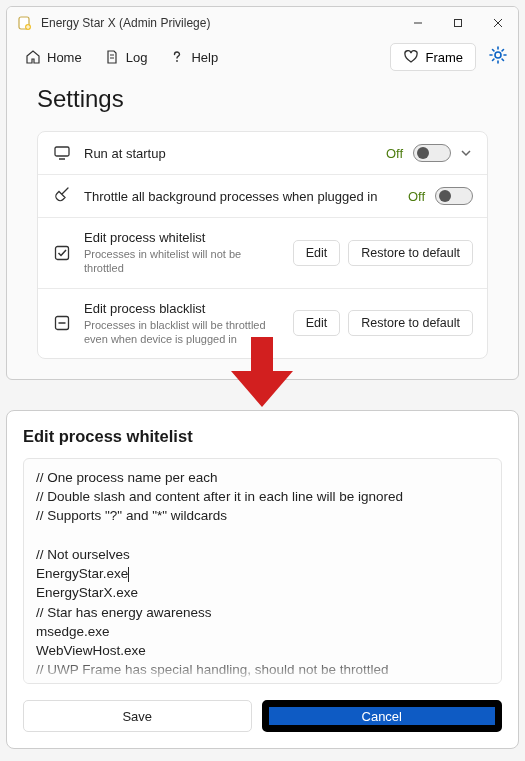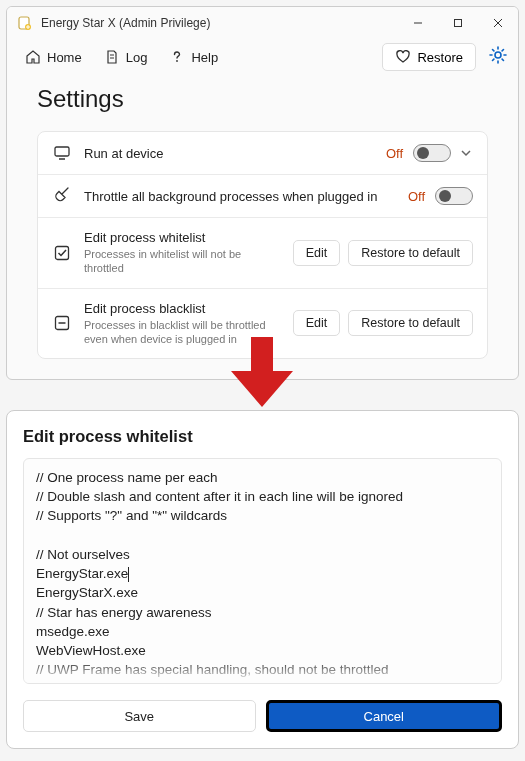--- a/index.html
+++ b/index.html
@@ -135,21 +135,21 @@
       color: #777;
       line-height: 1.3;
     }
     .row-actions {
       display: flex;
       align-items: center;
       gap: 8px;
     }
     .state-label {
       font-size: 13px;
-      color: #c2410c;
+      color: #4d7c0f;
       margin-right: 2px;
     }
     .toggle {
       width: 38px;
       height: 18px;
       border-radius: 9px;
       border: 1px solid #888;
       background: #ededed;
       position: relative;
     }
@@ -245,21 +245,21 @@
       display: flex;
       align-items: center;
       justify-content: center;
     }
     .dlg-btn-secondary {
       border: 1px solid #ddd;
       background: #fff;
       color: #222;
     }
     .dlg-btn-primary {
-      border: 3px solid #000000;
+      border: 7px solid #000000;
       background: #0e5bc4;
       color: #fff;
     }
   </style>
 </head>
 <body>
 
 <div class="window-settings">
   <div class="titlebar">
     <span class="titlebar-icon">
@@ -310,21 +310,21 @@
           <path d="M5.5 5.5a2.5 2.5 0 015 0c0 1.5-2.5 1.8-2.5 3.5" fill="none" stroke="#333" stroke-width="1.4" stroke-linecap="round"></path>
           <circle cx="8" cy="12" r="0.9" fill="#333"></circle>
         </svg>
       <span>Help</span>
     </div>
     <div class="toolbar-spacer"></div>
     <div class="donate-btn">
       <svg class="toolbar-icon" viewBox="0 0 16 16">
           <path d="M8 13S2 9 2 5.5A3 3 0 018 4a3 3 0 016 1.5C14 9 8 13 8 13z" fill="none" stroke="#333" stroke-width="1.3"></path>
         </svg>
-      <span>Restore</span>
+      <span>Frame</span>
     </div>
     <div class="settings-gear-tb">
       <svg width="20" height="20" viewBox="0 0 20 20">
           <circle cx="10" cy="10" r="3" fill="none" stroke="#0b63c5" stroke-width="1.6"></circle>
           <path d="M10 2v2M10 16v2M2 10h2M16 10h2M4.5 4.5l1.4 1.4M14.1 14.1l1.4 1.4M15.5 4.5l-1.4 1.4M5.9 14.1l-1.4 1.4" stroke="#0b63c5" stroke-width="1.6" stroke-linecap="round"></path>
         </svg>
     </div>
   </div>
 
   <div class="content">
@@ -333,21 +333,21 @@
     <div class="settings-list">
 
       <div class="settings-row">
         <span class="row-icon">
           <svg width="18" height="18" viewBox="0 0 18 18">
               <rect x="2" y="3" width="14" height="9" rx="1.5" fill="none" stroke="#333" stroke-width="1.3"></rect>
               <line x1="6" y1="15" x2="12" y2="15" stroke="#333" stroke-width="1.3"></line>
             </svg>
         </span>
         <div class="row-text">
-          <span class="row-title">Run at device</span>
+          <span class="row-title">Run at startup</span>
         </div>
         <div class="row-actions">
           <span class="state-label">Off</span>
           <div class="toggle"></div>
           <svg class="chevron" width="14" height="14" viewBox="0 0 14 14">
               <path d="M3 5l4 4 4-4" fill="none" stroke="#666" stroke-width="1.5"></path>
             </svg>
         </div>
       </div>
 

